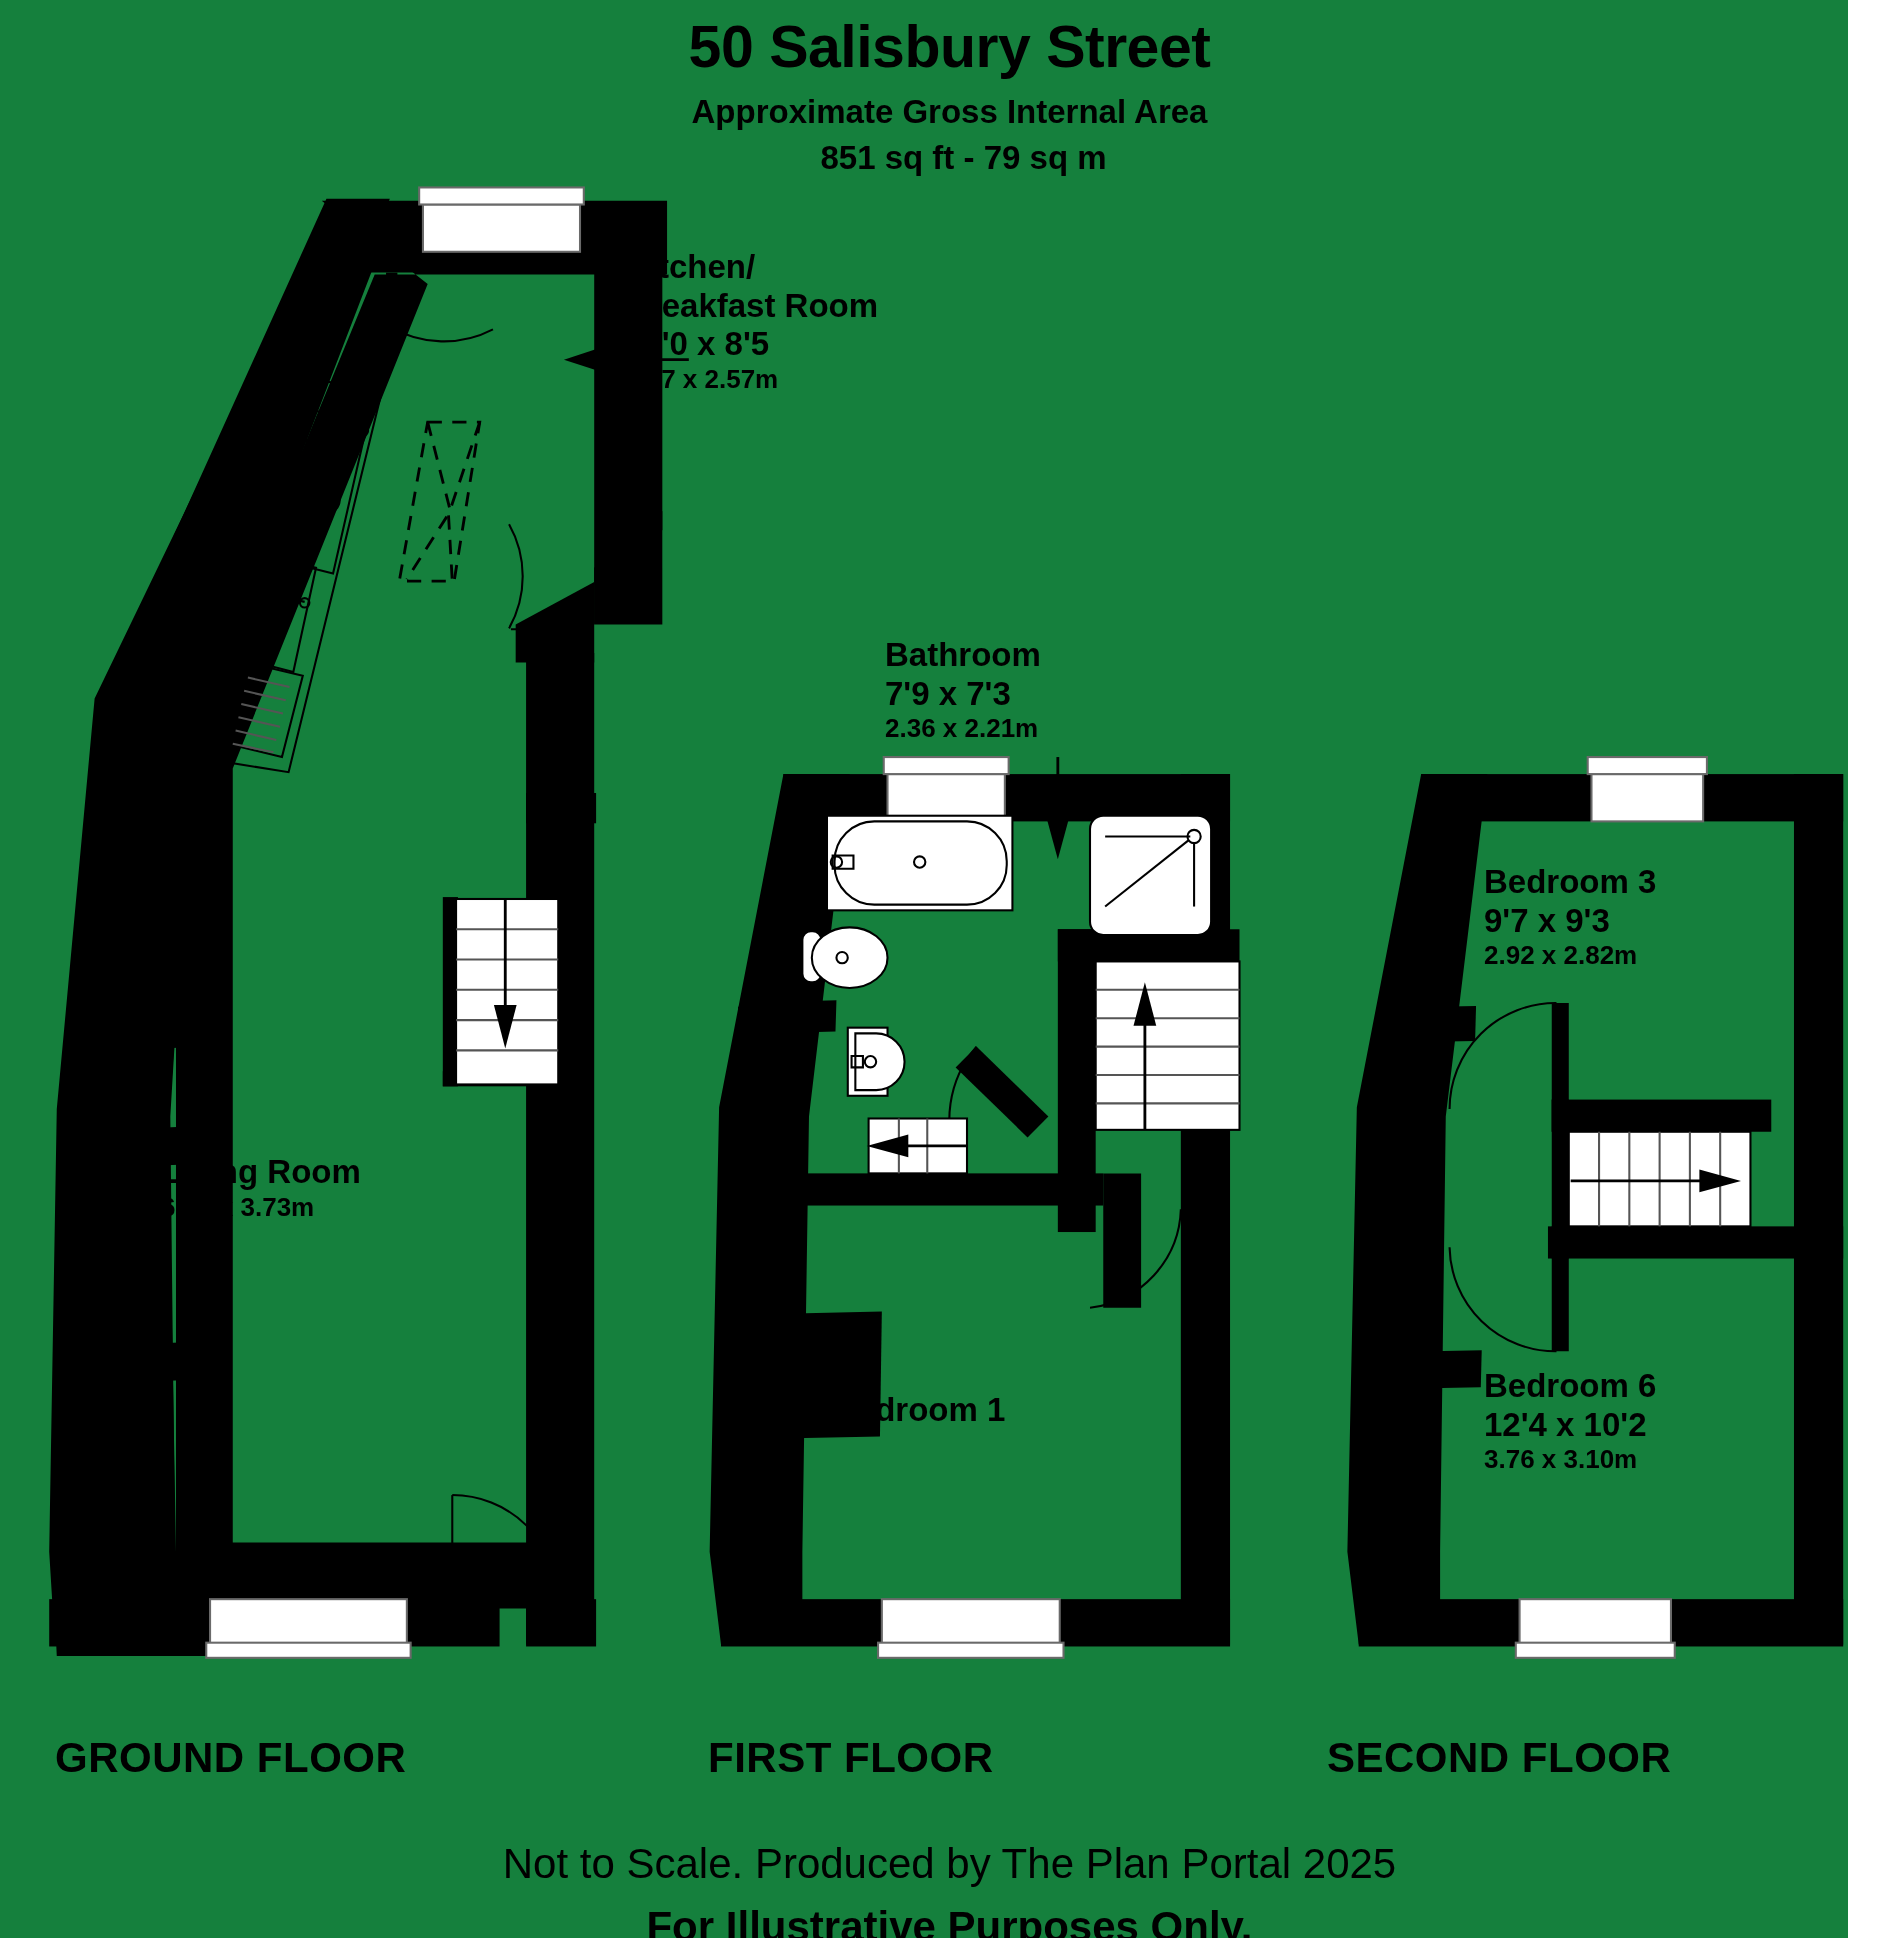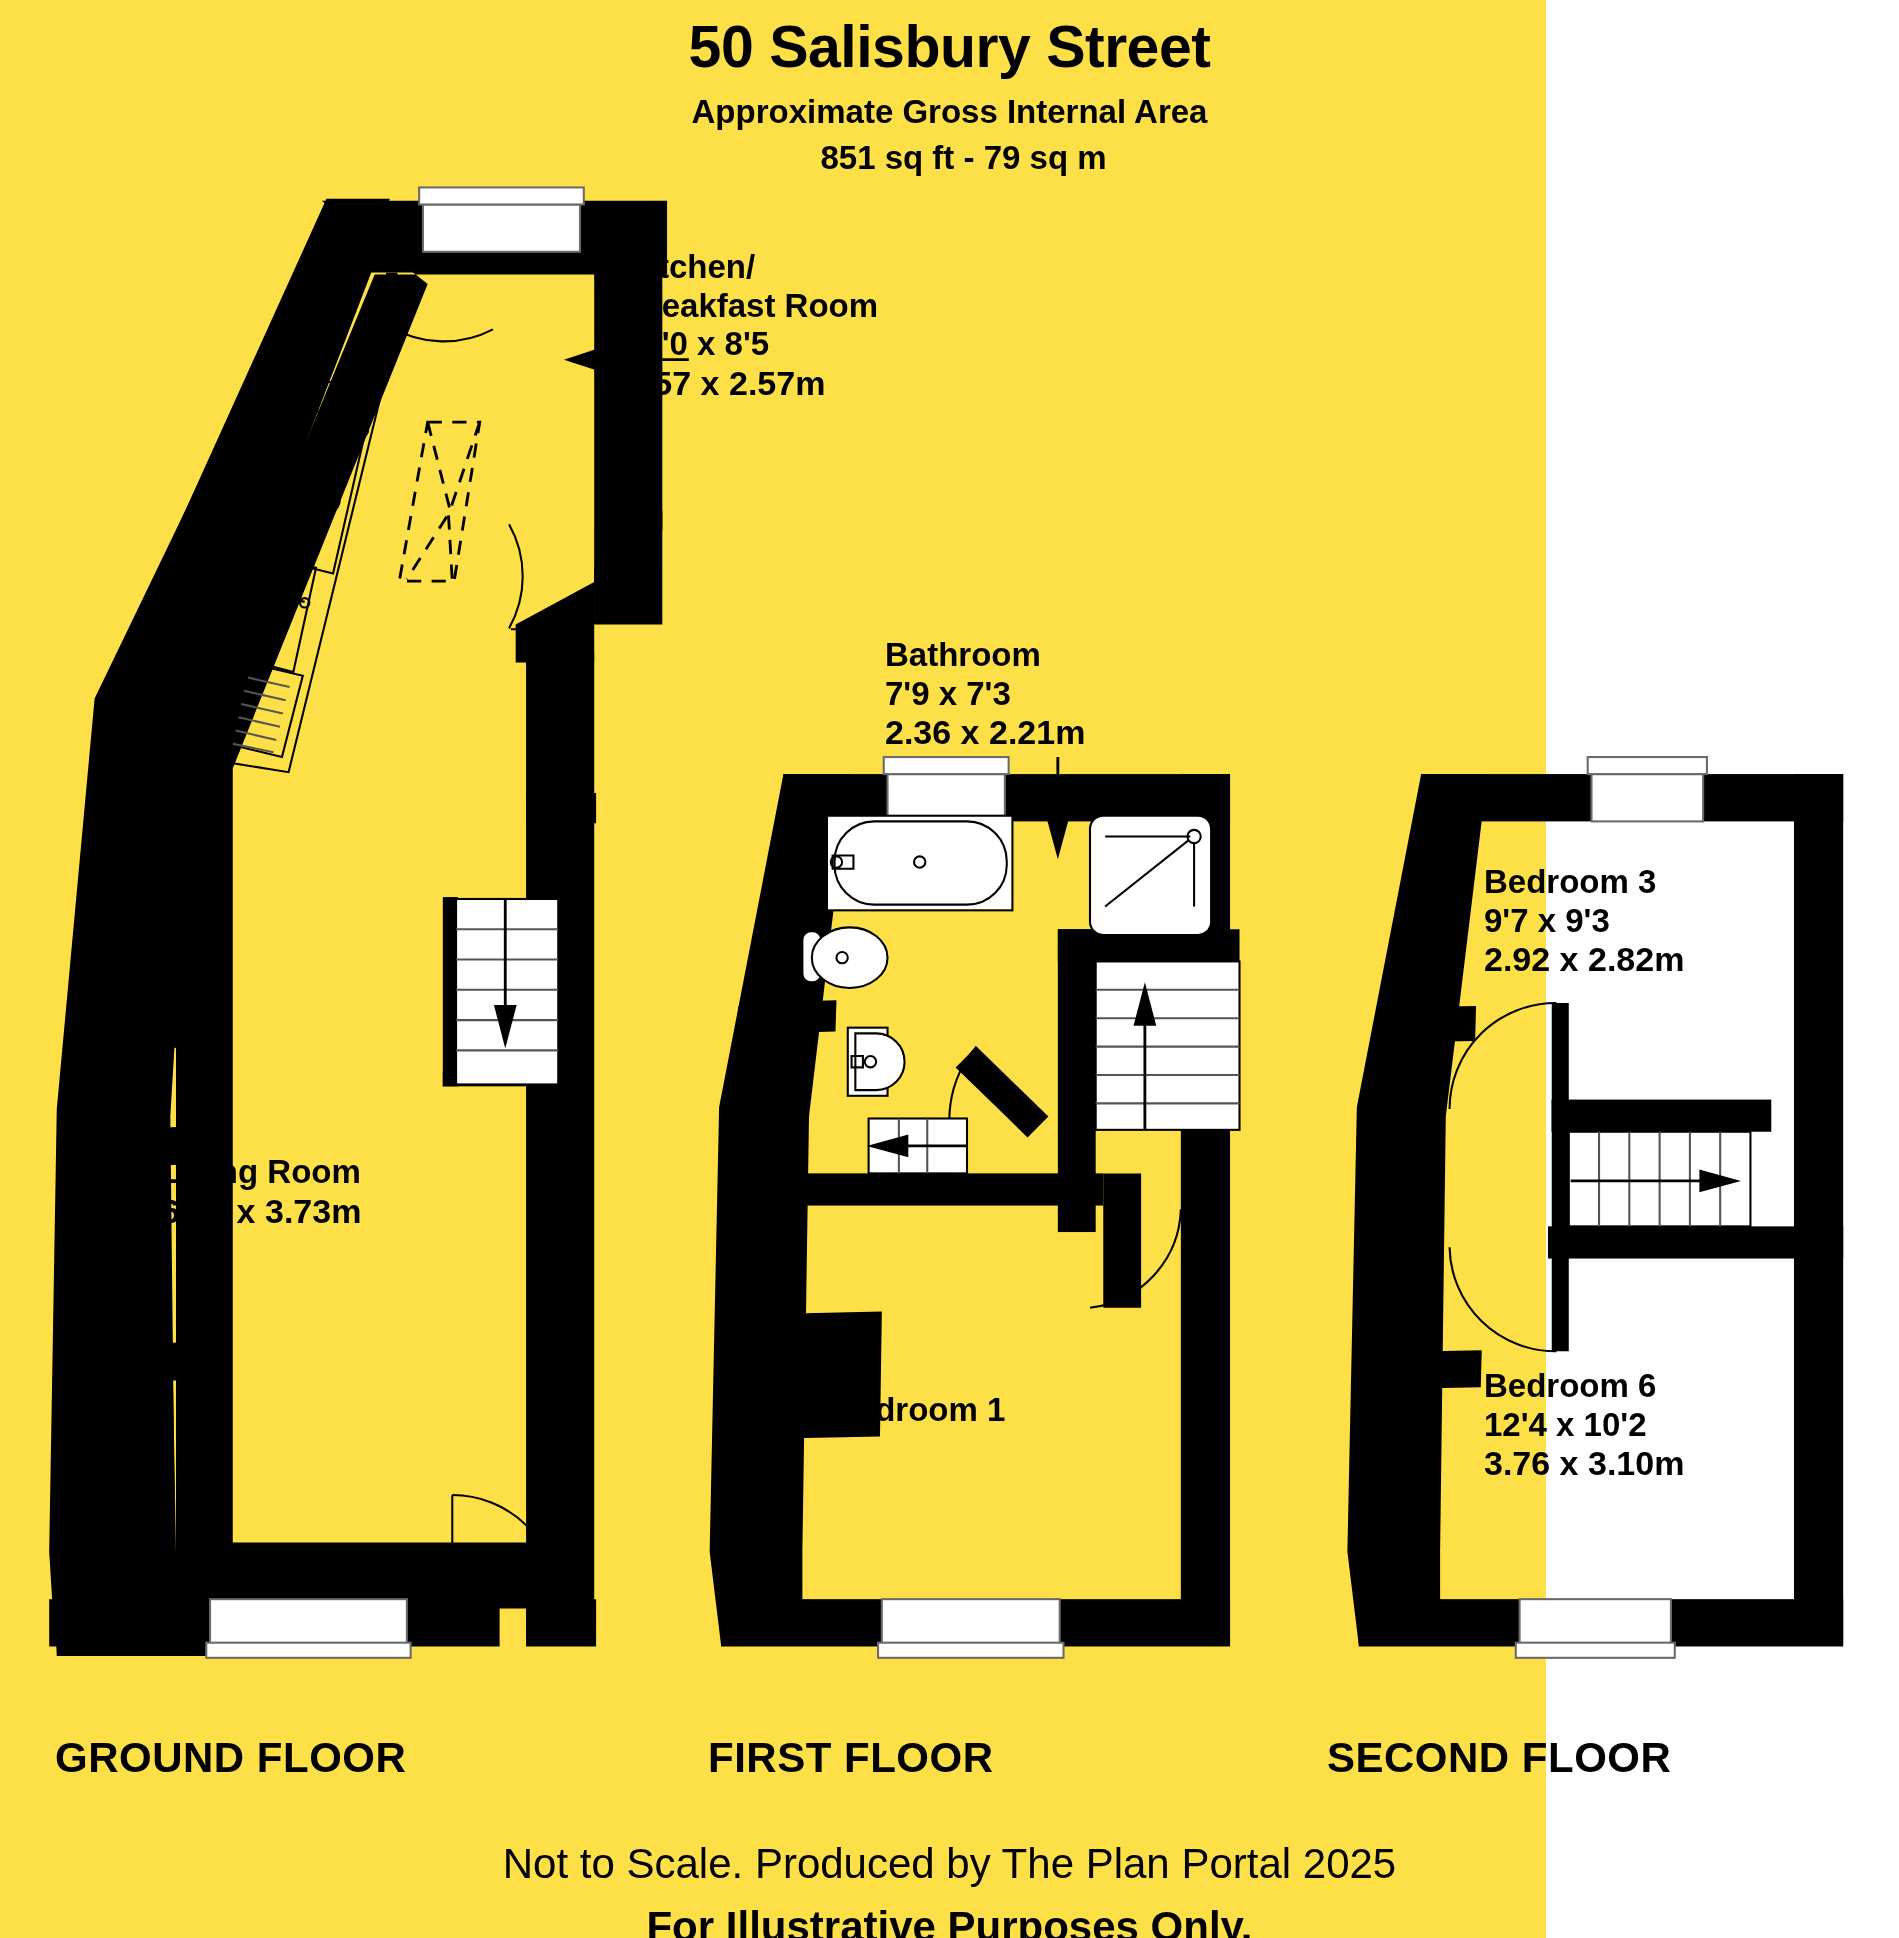--- a/index.html
+++ b/index.html
@@ -10,23 +10,23 @@
   }
   body {
     width: 1899px;
     height: 1938px;
     font-family: "Liberation Sans", sans-serif;
     color: #000000;
     overflow: hidden;
   }
   #sheet {
     position: relative;
-    width: 1546px;
+    width: 1848px;
     height: 1938px;
-    background: #fde047;
+    background: #15803d;
   }
   
   .header {
     position: absolute;
     top: 0;
     left: 0;
     width: 1899px;
     text-align: center;
     pointer-events: none;
   }
@@ -70,21 +70,21 @@
   .roomlabel {
     position: absolute;
     text-align: left;
     font-weight: bold;
     line-height: 1.17;
     white-space: nowrap;
     pointer-events: none;
   }
   .roomlabel .rl-name { font-size: 33px; display: block; }
   .roomlabel .rl-imp  { font-size: 33px; display: block; }
-  .roomlabel .rl-met  { font-size: 34px; display: block; }
+  .roomlabel .rl-met  { font-size: 26px; display: block; }
   
   .floorcaption {
     position: absolute;
     font-size: 42px;
     font-weight: bold;
     letter-spacing: 0.5px;
     white-space: nowrap;
     pointer-events: none;
   }
   

